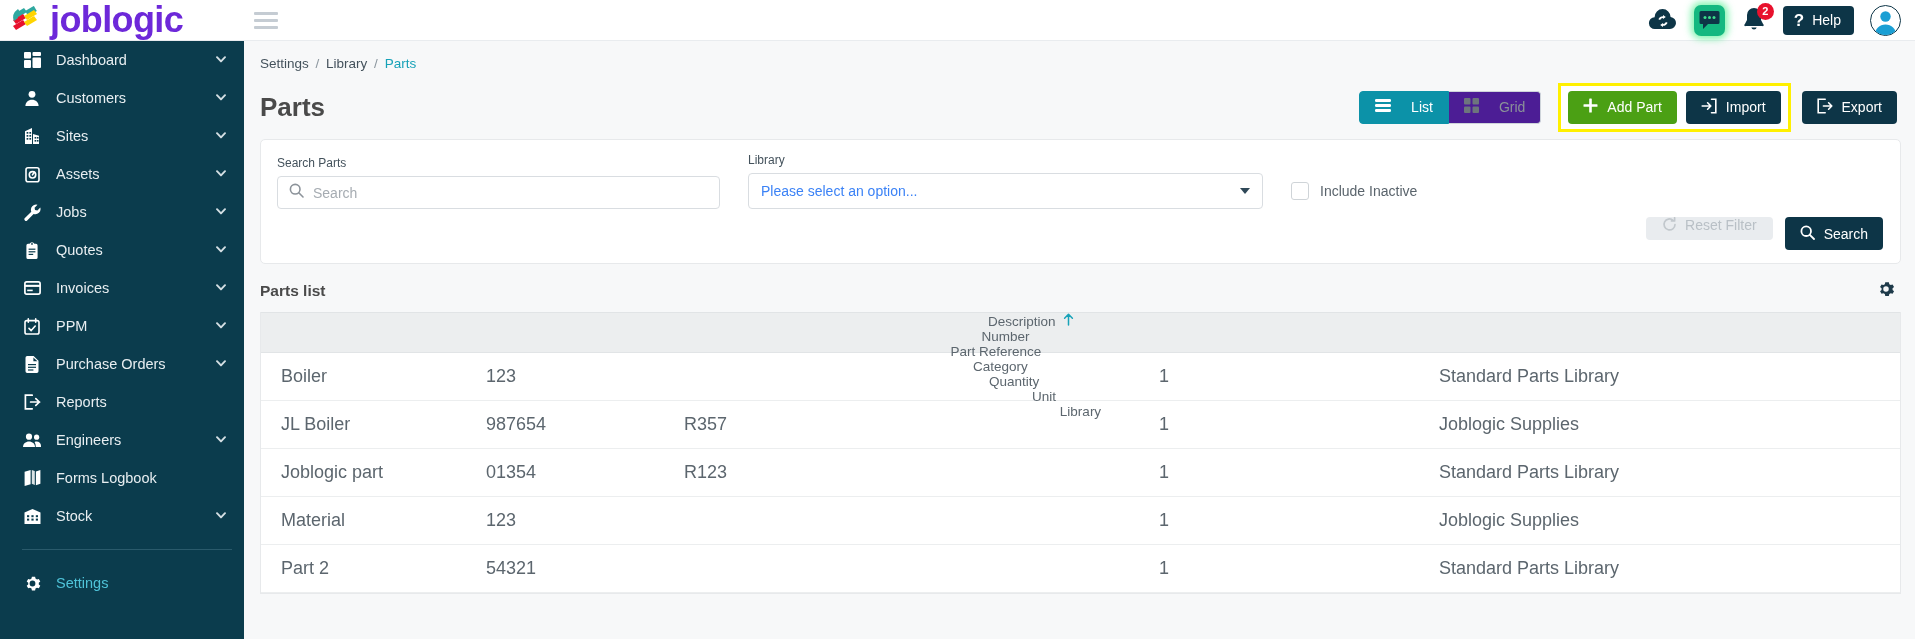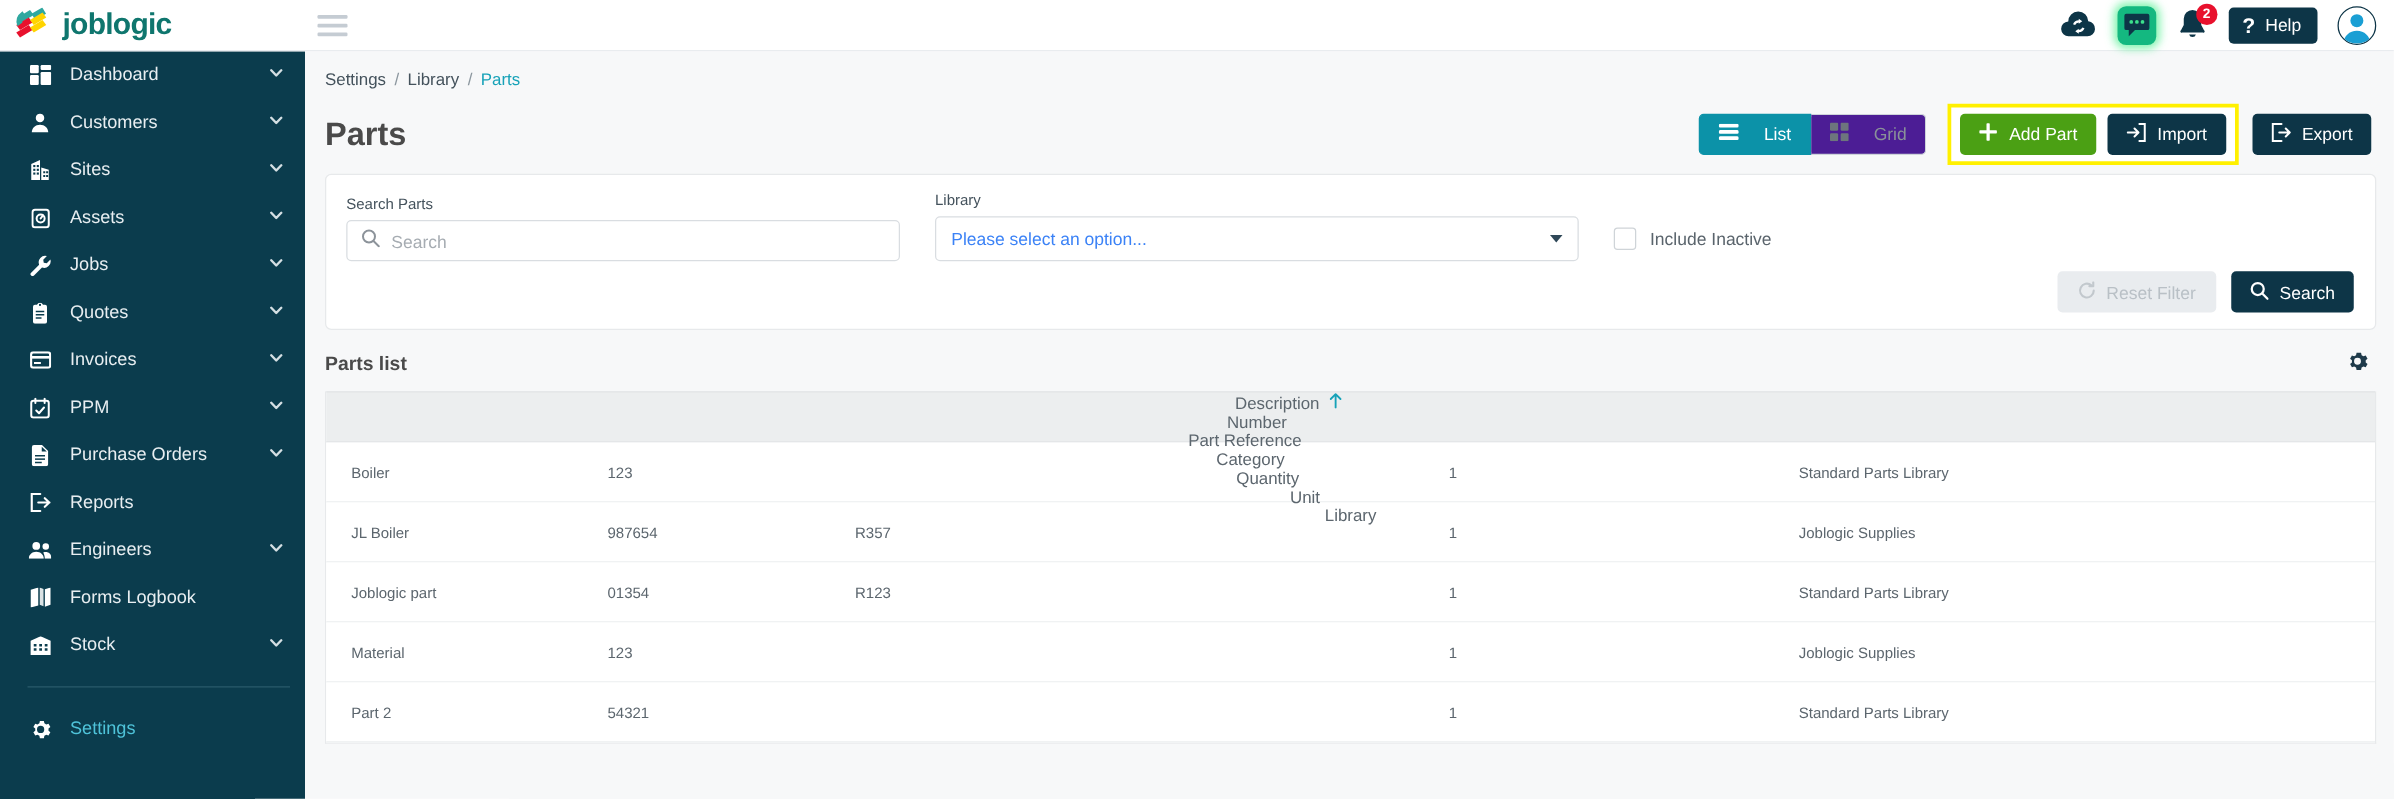--- a/index.html
+++ b/index.html
@@ -19,21 +19,21 @@
     border-bottom: 1px solid #e9ecef;
     display: flex; align-items: center;
     z-index: 30;
   }
   .logo-wrap {
     width: 244px; height: 41px;
     display: flex; align-items: center; padding-left: 10px;
   }
   .logo-mark { width: 34px; height: 28px; position: relative; margin-right: 6px; flex: none; }
   .logo-text {
-    font-size: 24px; font-weight: 700; color: #0f766e;
+    font-size: 36px; font-weight: 700; color: #6d28d9;
     letter-spacing: -0.6px; line-height: 1;
   }
   .hamburger {
     width: 26px; height: 20px; margin-left: 10px;
     display: flex; flex-direction: column; justify-content: center; gap: 4px;
     cursor: pointer;
   }
   .hamburger span { display: block; height: 3px; width: 24px; background: #c5ccd3; border-radius: 1px; }
 
   .topbar-right {
@@ -160,41 +160,41 @@
     font-size: 14px; color: #3b82f6; cursor: pointer;
   }
   .caret { margin-left: auto; width: 0; height: 0;
     border-left: 5px solid transparent; border-right: 5px solid transparent;
     border-top: 6px solid #2f4858; }
   .chk-wrap { display: flex; align-items: center; gap: 11px; height: 36px; margin-left: 28px; cursor: pointer; }
   .chk-box { width: 18px; height: 18px; border: 1px solid #cfd4d8; border-radius: 3px; background: #fff; }
   .chk-label { font-size: 14px; color: #5a646c; }
   .f-actions { position: absolute; right: 17px; bottom: 13px; display: flex; gap: 12px; }
   .btn-reset {
-    height: 33px; border: none; border-radius: 4px; background: #e9ecef; color: #b9c0c6;
-    display: flex; align-items: center; gap: 8px; padding: 0 16px; font-size: 14px;
+    height: 23px; border: none; border-radius: 4px; background: #e9ecef; color: #b9c0c6;
+    display: flex; align-items: flex-start; gap: 8px; padding: 0 16px; font-size: 14px;
     font-family: "Liberation Sans", sans-serif; cursor: not-allowed;
   }
 
   
   .list-head {
     display: flex; align-items: center;
     padding: 16px 20px 10px 16px;
   }
   .list-title { font-size: 15.5px; font-weight: 700; color: #4a4a4a; }
   .gear { margin-left: auto; cursor: pointer; }
 
   .table-wrap { margin: 0 14px 0 16px; background: #fff; border: 1px solid #e7e9eb; border-top: none; }
   .t-head {
     display: flex; background: #eceeef; height: 41px; align-items: center;
     border-top: 1px solid #e1e4e6; border-bottom: 1px solid #e1e4e6; flex-direction: column;
   }
   .t-head .th { font-size: 13.5px; color: #5c666e; display: flex; align-items: center; gap: 7px; }
   .t-row { display: flex; align-items: center; height: 48px; border-bottom: 1px solid #eceeef; background: #fff; }
-  .t-row .td { font-size: 12px; color: #5c666e; }
+  .t-row .td { font-size: 18px; color: #5c666e; }
   .td-link { color: #3ba7bd; cursor: pointer; }
 
   .c1 { width: 225px; padding-left: 20px; }
   .c2 { width: 198px; }
   .c3 { width: 260px; }
   .c4 { width: 215px; }
   .c5 { width: 183px; }
   .c6 { width: 97px; }
   .c7 { flex: 1; }
 </style>

